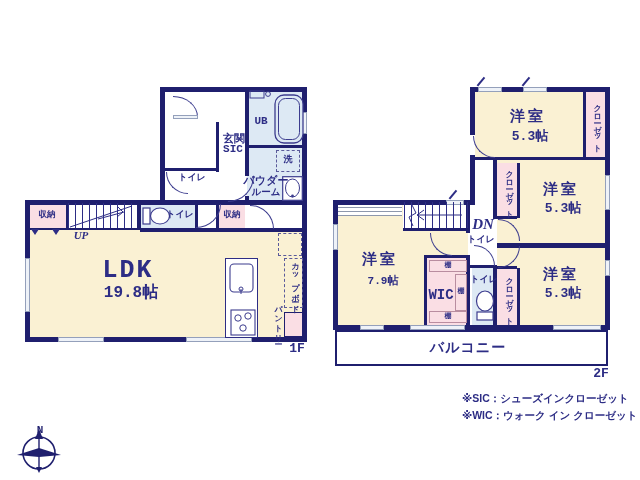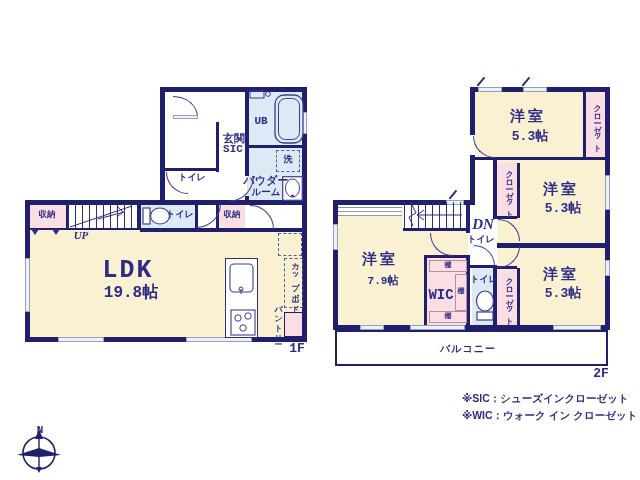--- a/index.html
+++ b/index.html
@@ -227,21 +227,21 @@
   <div class="vlbl" style="left:596px;top:124px;font-size:8px;">クローゼット</div>
   <div class="vlbl" style="left:508px;top:190px;font-size:8px;">クローゼット</div>
   <div class="vlbl" style="left:508px;top:297px;font-size:8px;">クローゼット</div>
   <div class="lbl" style="left:441px;top:296px;font-size:14px;">WIC</div>
   <div class="lbl" style="left:448px;top:266px;font-size:7px;">棚</div>
   <div class="lbl" style="left:461px;top:292px;font-size:7px;">棚</div>
   <div class="lbl" style="left:448px;top:317px;font-size:7px;">棚</div>
   <div class="lbl" style="left:481px;top:241px;font-size:9px;">トイレ</div>
   <div class="lbl" style="left:484px;top:281px;font-size:9px;">トイレ</div>
   <div class="lbl serifital" style="left:483px;top:224px;font-size:15px;">DN</div>
-  <div class="lbl" style="left:468px;top:349px;font-size:10px;letter-spacing:1px;">バルコニー</div>
+  <div class="lbl" style="left:468px;top:349px;font-size:14px;letter-spacing:1px;">バルコニー</div>
   <div class="lbl" style="left:601px;top:374px;font-size:13px;">2F</div>
 
 
   <div class="note" style="left:462px;top:392px;">※SIC：シューズインクローゼット</div>
   <div class="note" style="left:462px;top:409px;">※WIC：ウォーク イン クローゼット</div>
 
   <svg style="left:12px;top:423px;" width="55" height="55" viewBox="0 0 55 55">
     <circle cx="27" cy="30" r="16" fill="none" stroke="#1f1f6e" stroke-width="1.6"></circle>
     <line x1="27" y1="46" x2="27" y2="12" stroke="#1f1f6e" stroke-width="1.4"></line>
     <polygon points="23,16 27,6 31,16" fill="#1f1f6e"></polygon>

